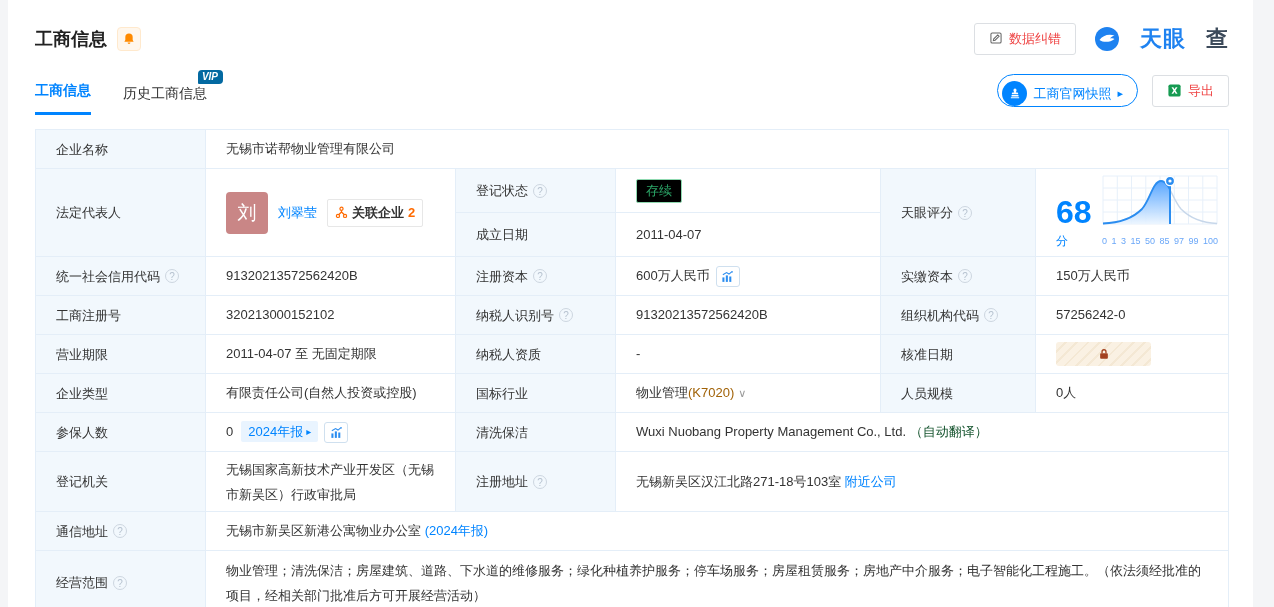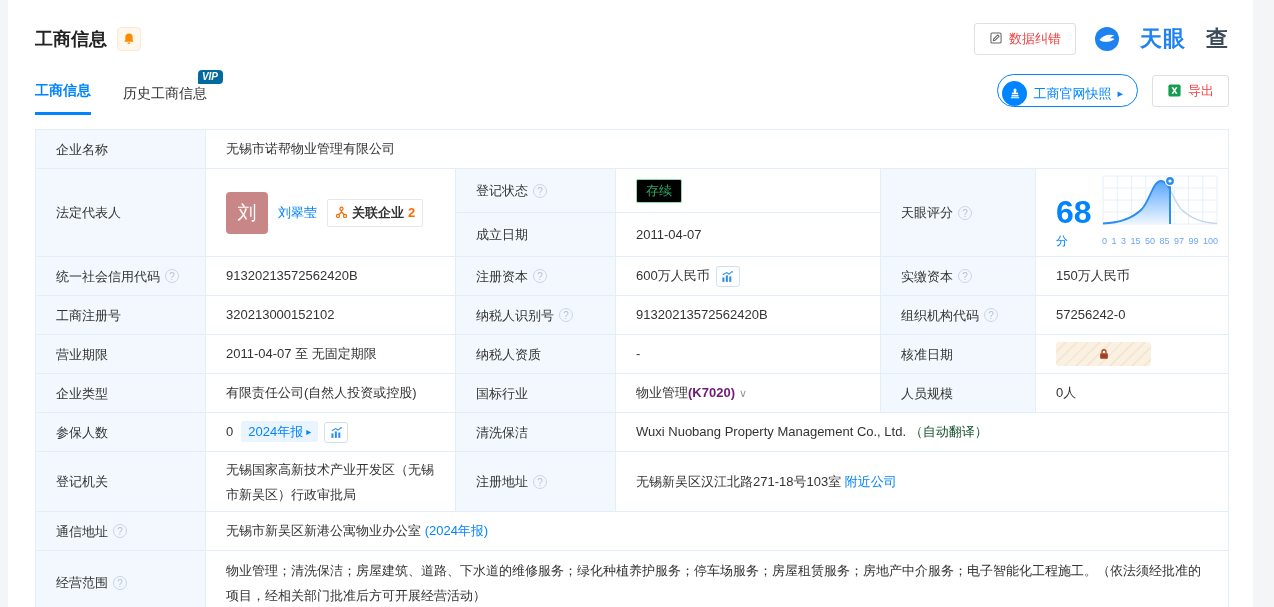--- a/index.html
+++ b/index.html
@@ -50,21 +50,21 @@
   .score-wrap { display:flex; align-items:flex-end; gap:10px; }
   .score-num { color:#0084ff; font-size:32px; font-weight:bold; line-height:1; }
   .score-unit { color:#0084ff; font-size:12px; }
   .score-chart { display:flex; flex-direction:column; }
   .axis { display:flex; justify-content:space-between; width:116px; font-size:9px; color:#6aa7f8; margin-top:1px; }
   .icon-box { display:inline-flex; width:24px; height:21px; border:1px solid #cfe0ef; border-radius:3px; align-items:center; justify-content:center; vertical-align:middle; margin-left:6px; cursor:pointer; background:#fff; }
   .report-pill { display:inline-flex; align-items:center; background:#e9f4ff; color:#0084ff; border-radius:2px; padding:0 7px; line-height:21px; margin-left:8px; cursor:pointer; gap:3px; }
   .report-pill .arr { font-size:10px; }
   .lock-box { width:95px; height:24px; border-radius:3px; background:repeating-linear-gradient(135deg,#faf1e3 0 6px,#f4e8d4 6px 8px); display:flex; align-items:center; justify-content:center; }
   .chev { color:#999; font-size:11px; margin-left:4px; cursor:pointer; }
-  .code { color:#701a75;font-weight:bold; }
+  .code { color:#a16207; }
 </style>
 </head>
 <body>
 
 <div class="card">
 
   <div class="card-head">
     <div class="head-left">
       <h2>工商信息</h2>
       <span class="bell-btn">

